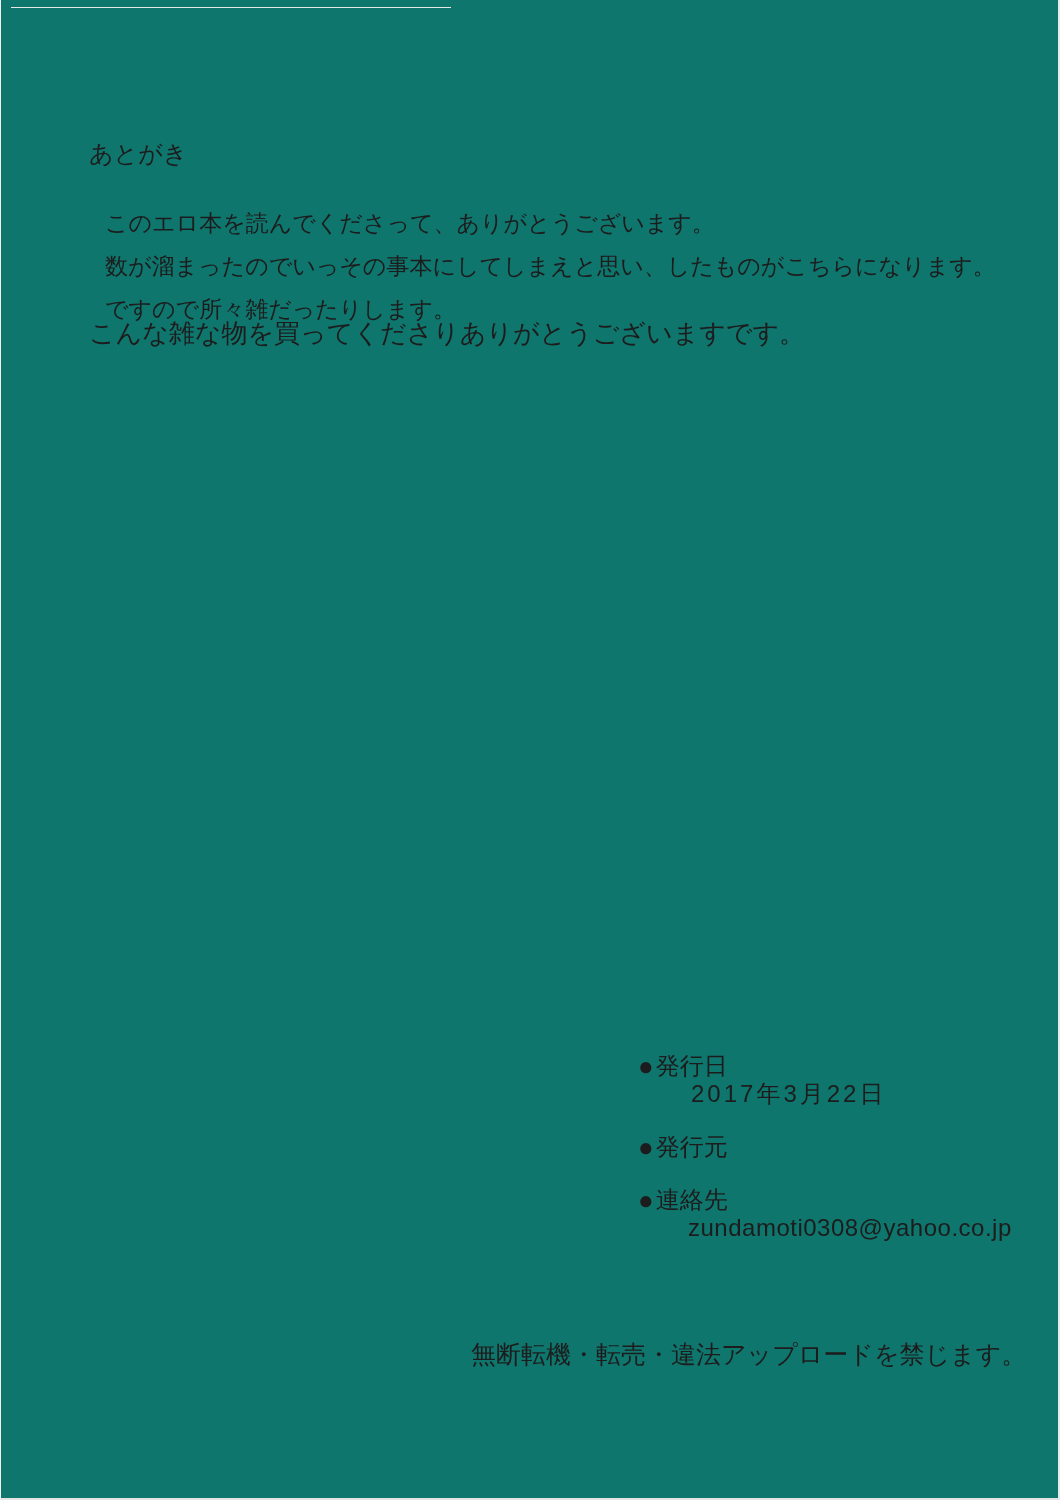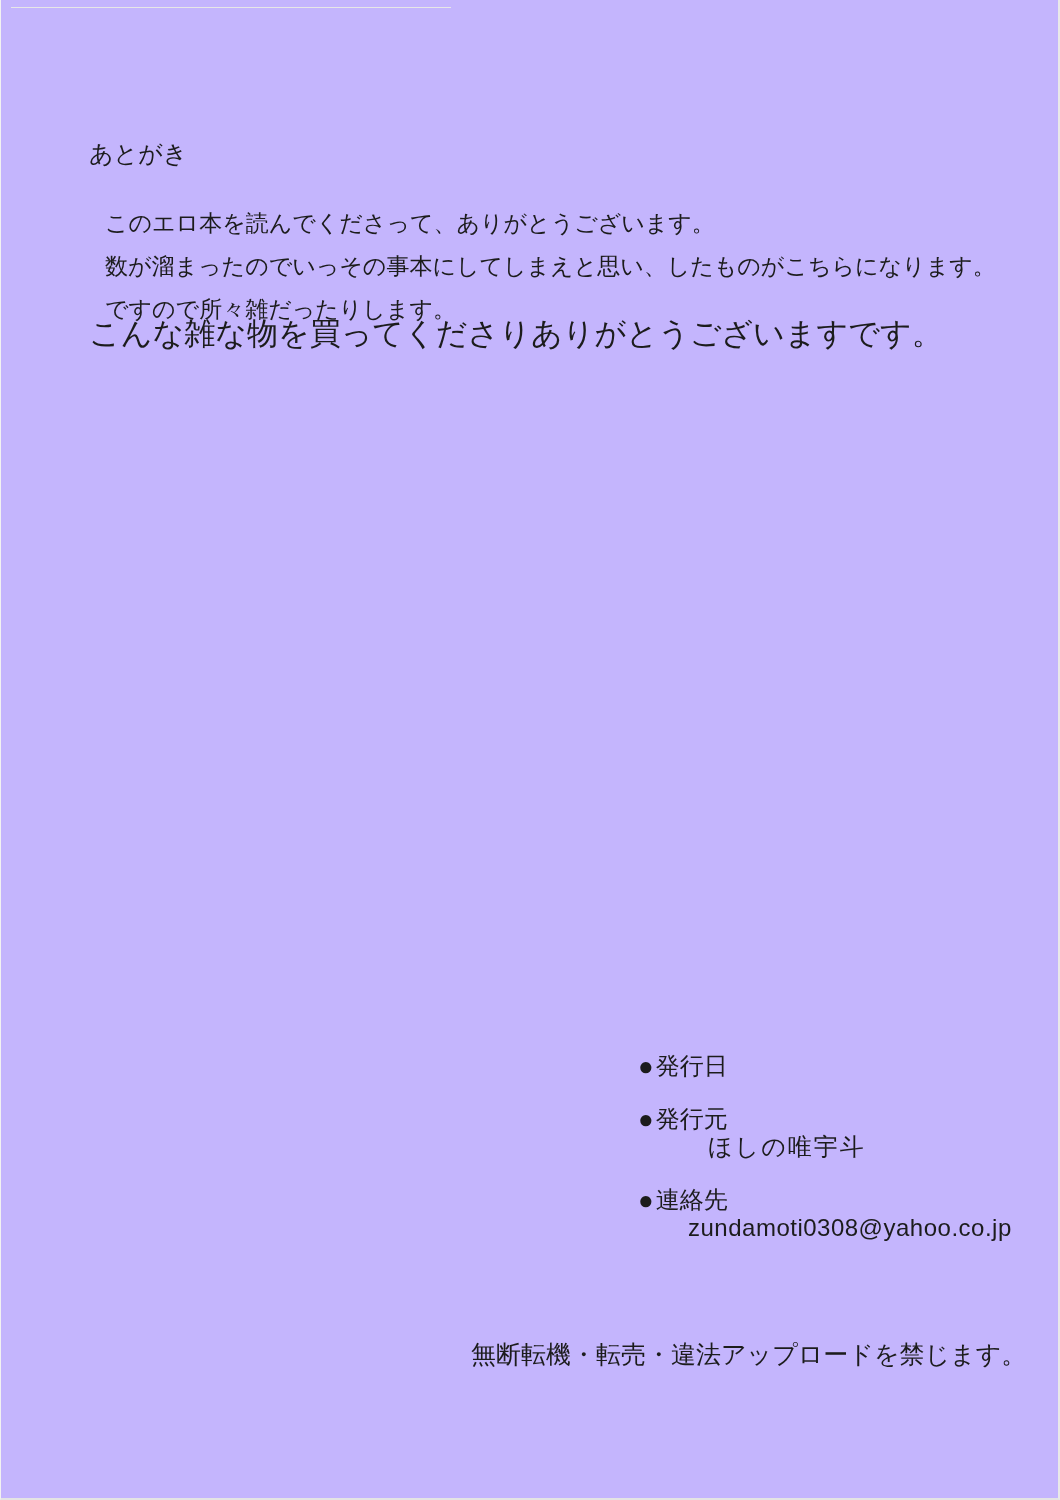--- a/index.html
+++ b/index.html
@@ -11,21 +11,21 @@
     height: 1500px;
     background: #ffffff;
     font-family: "Liberation Sans", "DejaVu Sans", sans-serif;
     color: #1c1c1c;
     position: relative;
     overflow: hidden;
   }
   .page {
     position: absolute;
     inset: 0;
-    background: #c4b5fd;
+    background: #0f766e;
     border-right: 2px solid #e9e9e9;
     border-bottom: 2px solid #e4e4e4;
     border-left: 1px solid #f2f2f2;
   }
   
   .page::before {
     content: "";
     position: absolute;
     top: 7px;
     left: 10px;
@@ -51,21 +51,21 @@
     line-height: 27px;
     white-space: nowrap;
   }
   .afterword-body .line {
     margin: 16px;
   }
   .afterword-closing {
     position: absolute;
     left: 88px;
     top: 320px;
-    font-size: 31px;
+    font-size: 26px;
     line-height: 27px;
     white-space: nowrap;
   }
   .colophon {
     position: absolute;
     left: 637px;
     top: 1052px;
     font-size: 24px;
     line-height: 28px;
   }
@@ -111,28 +111,28 @@
 
   <div class="afterword-closing">こんな雑な物を買ってくださりありがとうございますです。</div>
 
   <div class="colophon">
 
     <div class="colophon-entry e1">
       <div class="colophon-label-row">
         <span class="bullet">●</span>
         <span>発行日</span>
       </div>
+      <div class="colophon-value">2017年3月22日</div>
     </div>
 
     <div class="colophon-entry e2">
       <div class="colophon-label-row">
         <span class="bullet">●</span>
         <span>発行元</span>
       </div>
-      <div class="colophon-value">ほしの唯宇斗</div>
     </div>
 
     <div class="colophon-entry e3">
       <div class="colophon-label-row">
         <span class="bullet">●</span>
         <span>連絡先</span>
       </div>
       <div class="colophon-value">zundamoti0308@yahoo.co.jp</div>
     </div>
 

